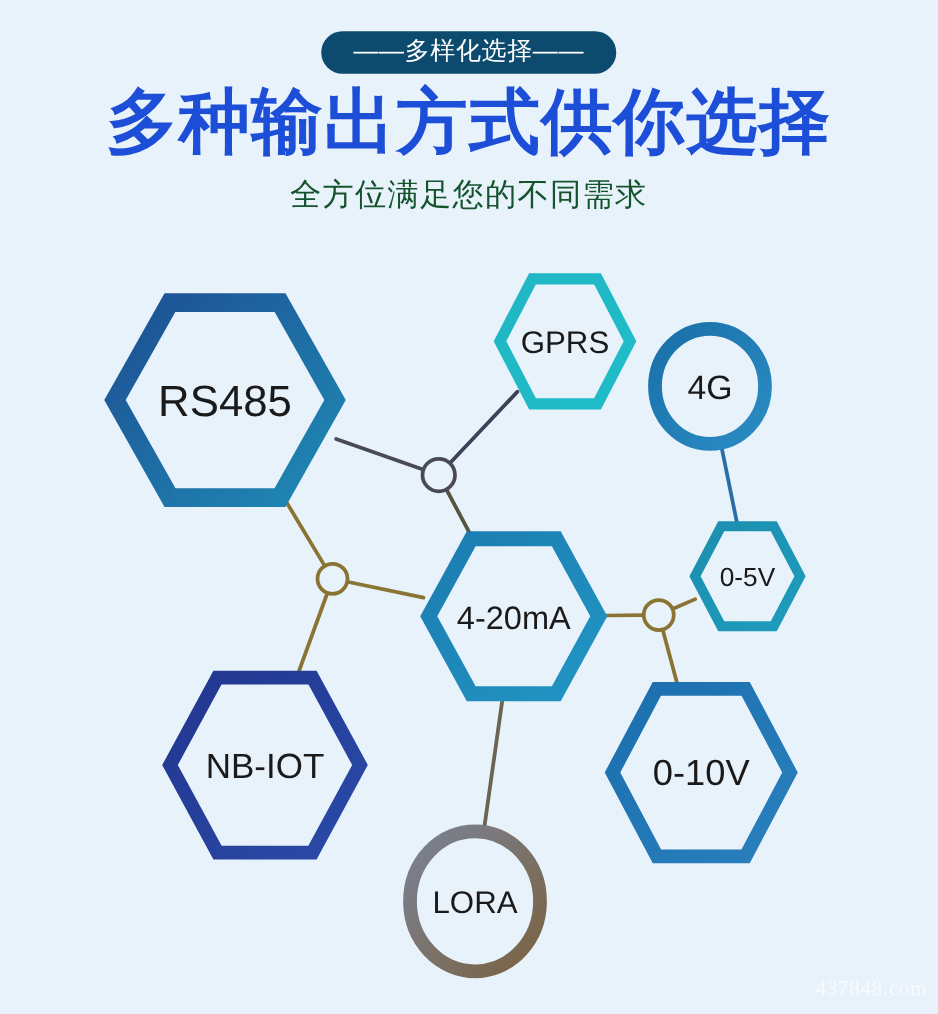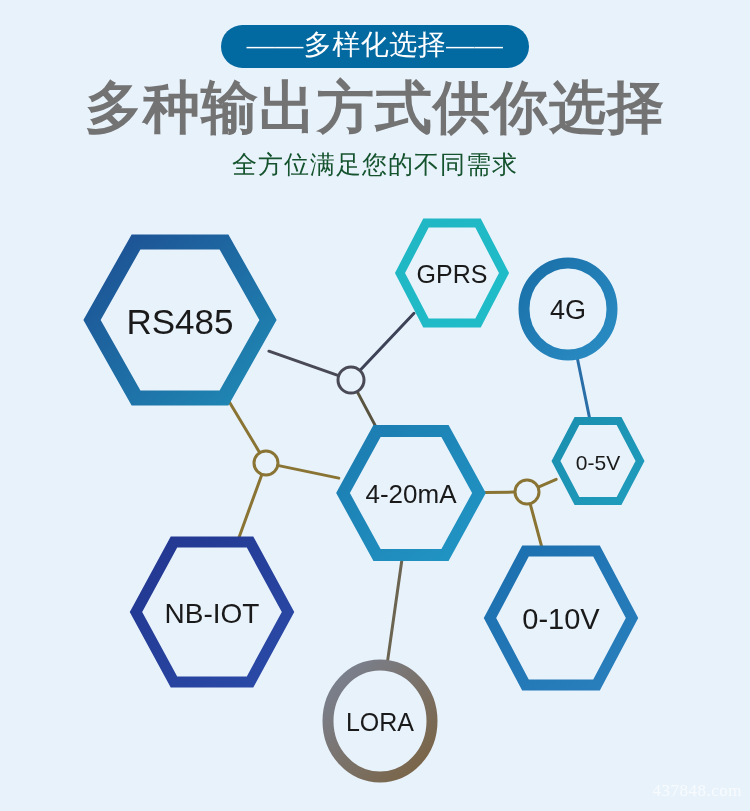--- a/index.html
+++ b/index.html
@@ -28,34 +28,33 @@
     position: absolute;
     top: 0;
     left: 0;
     width: 750px;
     text-align: center;
   }
   .badge {
     display: inline-block;
     margin-top: 25px;
     padding: 5px 26px 7px 26px;
-    background: #0369a1;
+    background: #0c4a6e;
     border-radius: 22px;
     color: #ffffff;
-    font-size: 28px;
+    font-size: 20px;
     line-height: 1.1;
     letter-spacing: 0.5px;
     white-space: nowrap;
-    font-family: Liberation Serif, serif;
   }
   .main-title {
     margin-top: 8px;
     font-size: 57px;
     font-weight: bold;
-    color: #737373;
+    color: #1d4ed8;
     letter-spacing: 1px;
     line-height: 1.12;
     white-space: nowrap;
   }
   .sub-title {
     margin-top: 8px;
     font-size: 25px;
     color: #14532d;
     letter-spacing: 1px;
     white-space: nowrap;

